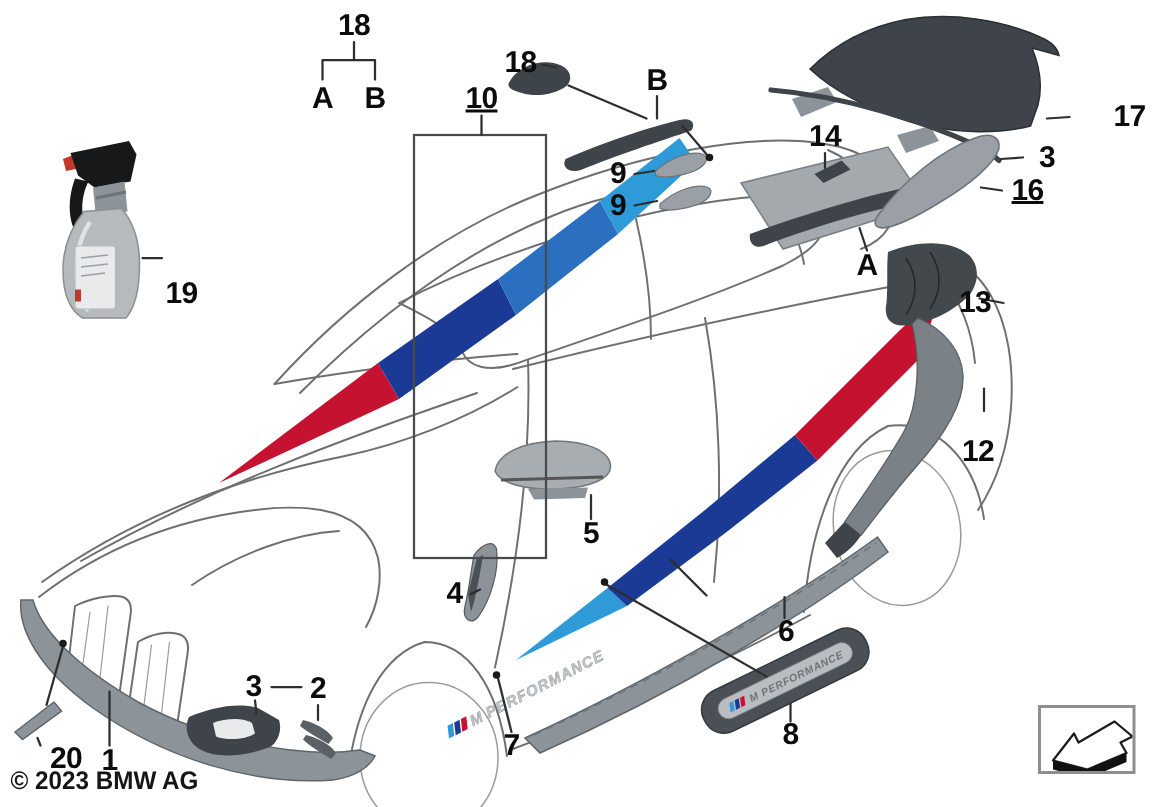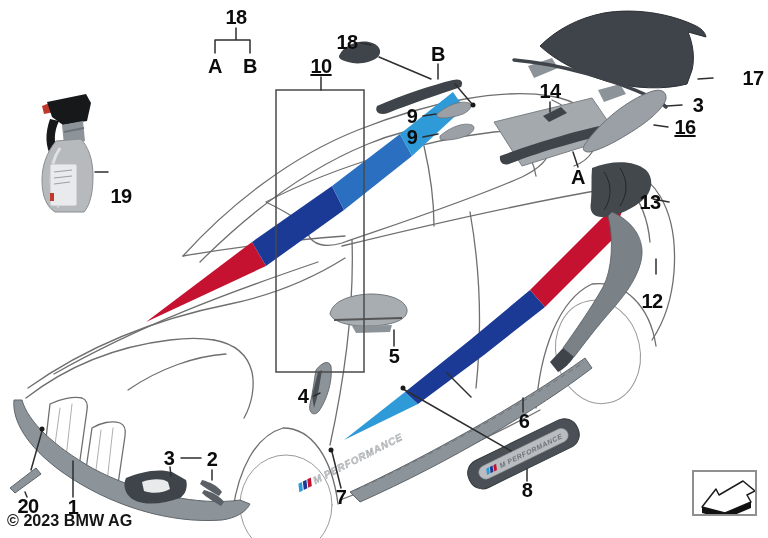--- a/index.html
+++ b/index.html
@@ -230,21 +230,21 @@
     <div class="callout" style="left: 550px; top: 91px;">14</div>
     <div class="callout" style="left: 698px; top: 105px;">3</div>
     <div class="callout" style="left: 685px; top: 127px; text-decoration: underline;">16</div>
     <div class="callout" style="left: 753px; top: 78px;">17</div>
     <div class="callout" style="left: 236px; top: 17px;">18</div>
     <div class="callout" style="left: 215px; top: 66px;">A</div>
     <div class="callout" style="left: 250px; top: 66px;">B</div>
     <div class="callout" style="left: 438px; top: 54px;">B</div>
     <div class="callout" style="left: 578px; top: 177px;">A</div>
     <div class="callout" style="left: 121px; top: 172px; margin-top: 24px;">19</div>
-    <div class="callout" style="left: 28px; top: 506px; text-align: right;">20</div>
+    <div class="callout" style="left: 44px; top: 506px; text-align: right;">20</div>
   </div>
 
 <div id="copyright">© 2023 BMW AG</div>
 
 <div id="partbox">
   <svg width="61" height="42" viewBox="692 470 61 42">
     <path d="M 700,505 L 714,487 L 717,493 L 741,479 L 753,489 L 745,493 L 749,500 L 723,511 Z" fill="#ffffff" stroke="#1c1c1c" stroke-width="1.5" stroke-linejoin="round"></path>
     <path d="M 700,505 L 723,511 L 749,500 L 749,506 L 723,517 L 700,511 Z" fill="#111111"></path>
   </svg>
 </div>

